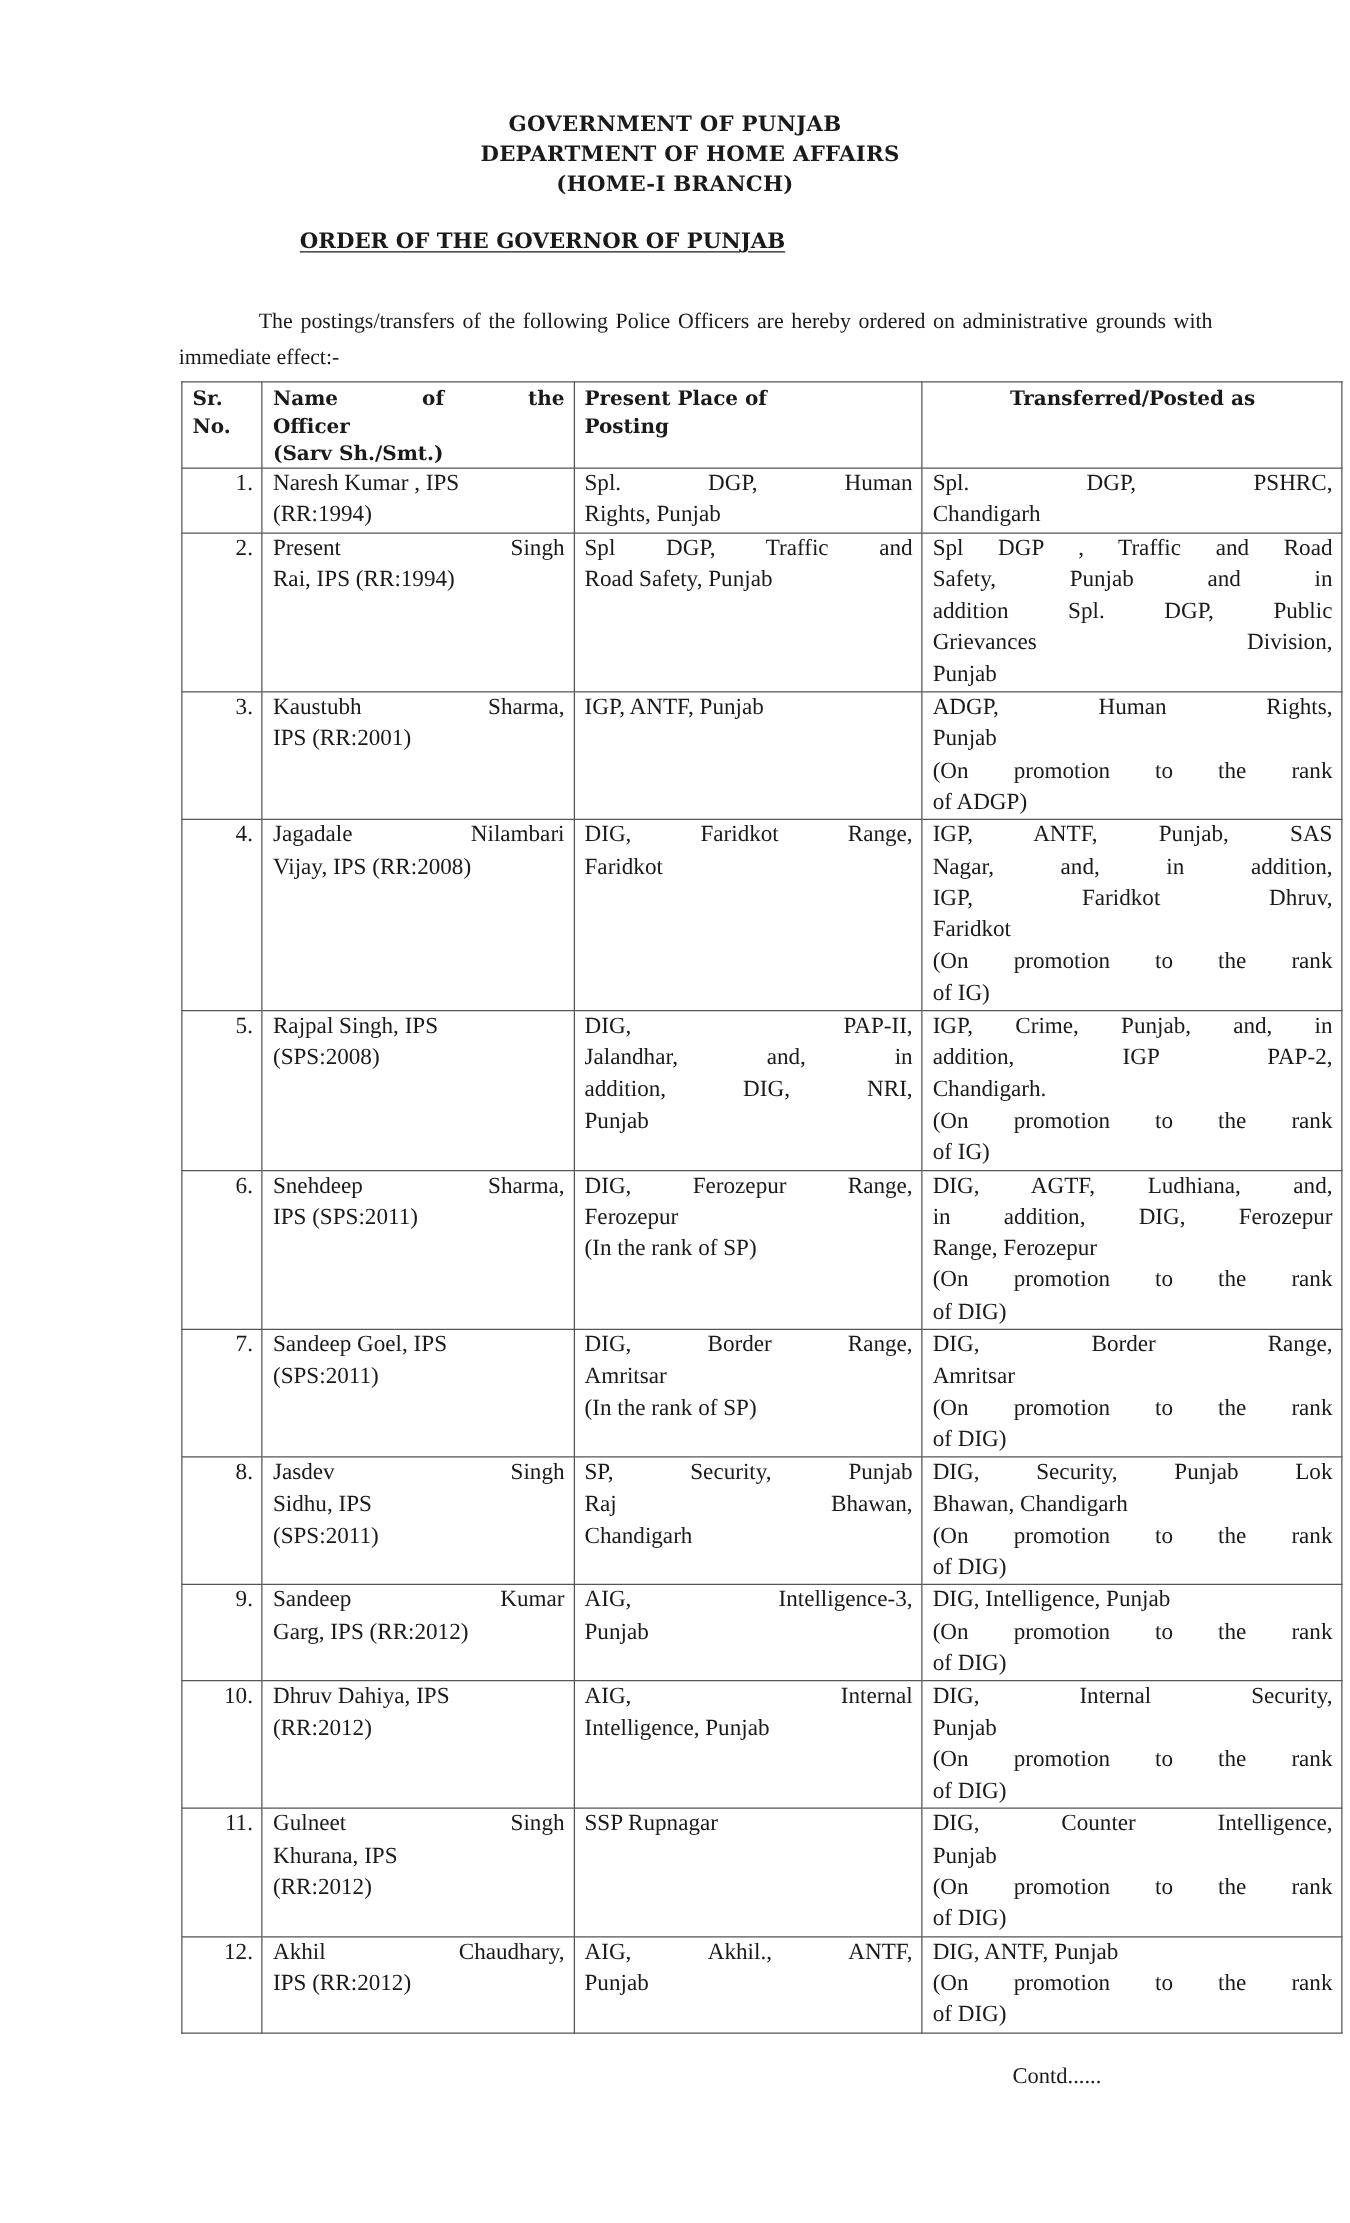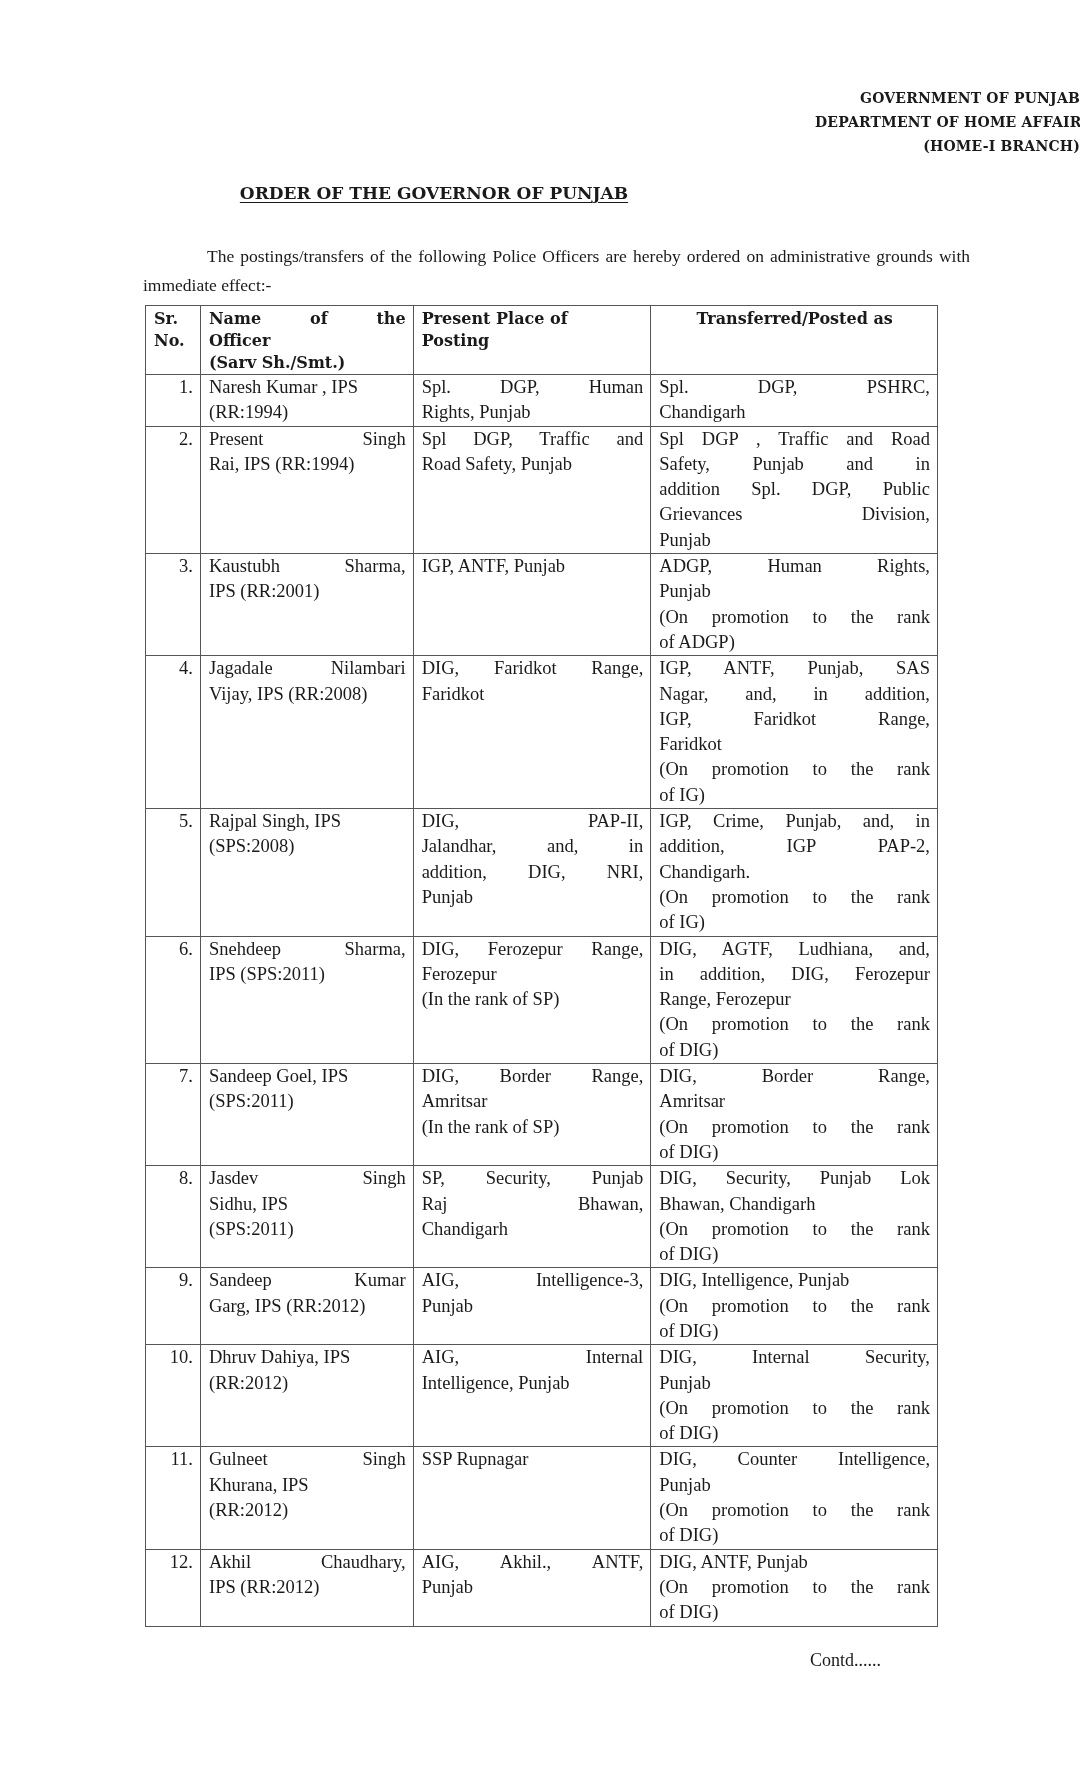--- a/index.html
+++ b/index.html
@@ -1,32 +1,32 @@
 <!DOCTYPE html>
 <html><head>
 <meta charset="utf-8">
 <style>
   html, body { margin: 0; padding: 0; background: #ffffff; }
   body {
     width: 1080px; height: 1778px; position: relative; overflow: hidden;
     font-family: "DejaVu Serif", "Liberation Serif", serif; color: #1a1a1a;
   }
-  .header { position: absolute; left: 0; width: 1080px; text-align: right; font-weight: bold; font-size: 14px; letter-spacing: 0.2px; }
+  .header { position: absolute; left: 0; width: 1080px; text-align: center; font-weight: bold; font-size: 17px; letter-spacing: 0.2px; }
   .h1 { top: 90px; }
   .h2 { top: 114px; padding-left: 12px; }
   .h3 { top: 138px; }
   .order-title { position: absolute; top: 183px; left: 0; width: 868px; text-align: center; font-weight: bold; font-size: 17px; }
   .order-title span { text-decoration: underline; text-underline-offset: 3px; }
   .intro {
     position: absolute; top: 226px; left: 127px; width: 827px;
     font-size: 17.5px; line-height: 29px; text-align: justify; text-indent: 64px;
     font-family: "Liberation Serif", serif;
   }
   table.order {
-    position: absolute; top: 305px; left: 145px; width: 793px;
+    position: absolute; top: 305px; left: 145px; width: 929px;
     border-collapse: collapse; font-family: "Liberation Serif", serif; font-size: 18.5px; line-height: 25.3px;
   }
   table.order th, table.order td { border: 1.5px solid #555; vertical-align: top; padding: 0 7px 0 8px; }
   table.order th { font-family: "DejaVu Serif", serif; font-weight: bold; font-size: 16px; line-height: 22px; padding-top: 2px; }
   col.c1 { width: 55px; } col.c2 { width: 213px; } col.c3 { width: 238px; } col.c4 { width: 287px; }
   td.sr { text-align: right; padding-right: 10px; }
   .th-name { text-align: justify; text-align-last: left; }
   .th-center { text-align: center; }
   .line { display: block; text-align: justify; text-align-last: justify; }
   .line.last { text-align-last: left; }
@@ -122,21 +122,21 @@
           <span class="line">Jagadale Nilambari</span>
           <span class="line last">Vijay, IPS (RR:2008)</span>
         </td>
         <td>
           <span class="line">DIG, Faridkot Range,</span>
           <span class="line last">Faridkot</span>
         </td>
         <td>
           <span class="line">IGP, ANTF, Punjab, SAS</span>
           <span class="line">Nagar, and, in addition,</span>
-          <span class="line">IGP, Faridkot Range,</span>
+          <span class="line">IGP, Faridkot Dhruv,</span>
           <span class="line last">Faridkot</span>
           <span class="line">(On promotion to the rank</span>
           <span class="line last">of IG)</span>
         </td>
       </tr>
       <tr>
         <td class="sr">5.</td>
         <td>
           <span class="line last">Rajpal Singh, IPS</span>
           <span class="line last">(SPS:2008)</span>

